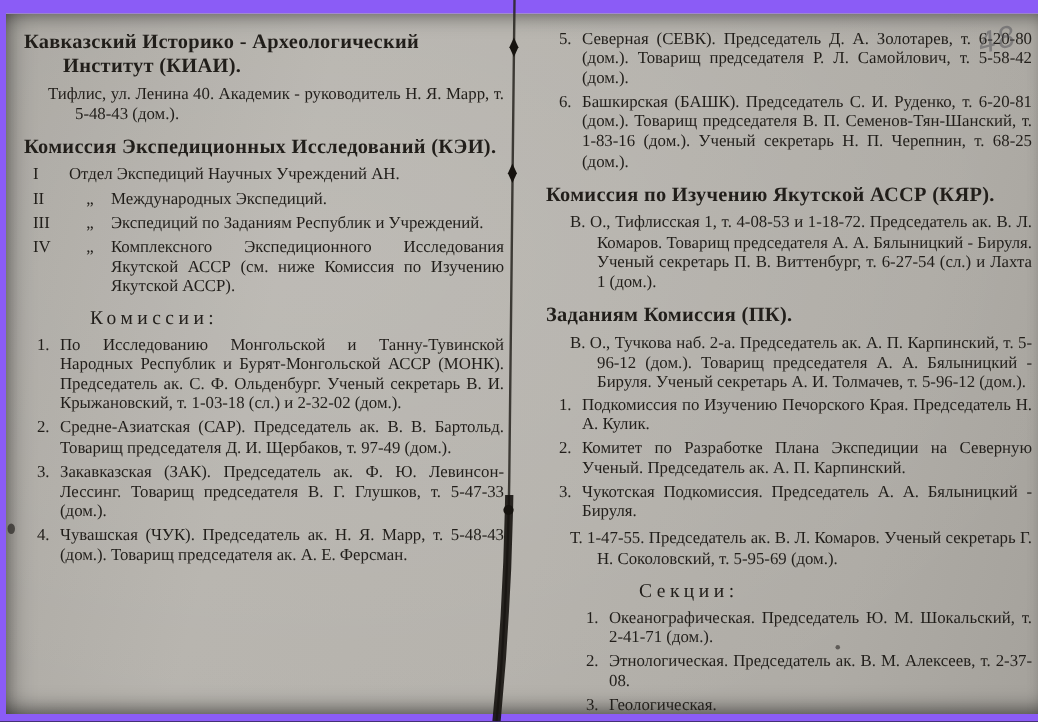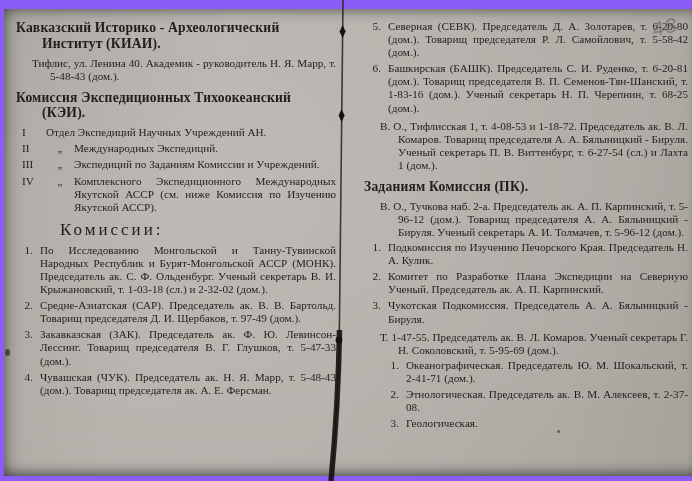--- a/index.html
+++ b/index.html
@@ -35,21 +35,21 @@
   }
   .p--indent{padding-left:34px;text-indent:-18px;}
 
   .roman{margin:5px 0 2px 6px;font-size:11.2px;line-height:1.17;}
   .rrow{display:flex;margin-bottom:3px;}
   .rmark{flex:none;width:24px;}
   .rditto{flex:none;width:28px;text-align:center;}
   .rtext{flex:1;text-align:justify;}
 
   .sublabel{
-    font-size:17px;letter-spacing:3px;margin:6px 0 4px 44px;
+    font-size:13px;letter-spacing:3px;margin:6px 0 4px 44px;
   }
   .sublabel--sekcii{margin-left:62px;}
 
   .nlist{font-size:11.2px;line-height:1.17;}
   .nrow{display:flex;margin-bottom:3px;}
   .nnum{flex:none;width:17px;text-align:right;margin-right:7px;}
   .ntext{flex:1;text-align:justify;}
   .nlist--inset{padding-left:18px;}
 
   .gutter{position:absolute;left:322px;top:0;width:28px;height:481px;pointer-events:none;}
@@ -65,41 +65,41 @@
 </head>
 <body>
 
 <div class="scan">
   <div class="paper">
 
     <div class="col col-left">
       <div class="h">Кавказский Историко - Археологический Институт (КИАИ).</div>
       <div class="p p--indent">Тифлис, ул. Ленина 40. Академик - руководитель Н. Я. Марр, т. 5-48-43 (дом.).</div>
 
-      <div class="h">Комиссия Экспедиционных Тихоокеанский (КЭИ).</div>
+      <div class="h">Комиссия Экспедиционных Исследований (КЭИ).</div>
 
       <div class="roman">
         <div class="rrow">
           <span class="rmark">I</span>
           <span class="rtext">Отдел Экспедиций Научных Учреждений АН.</span>
         </div>
         <div class="rrow">
           <span class="rmark">II</span>
           <span class="rditto">„</span>
           <span class="rtext">Международных Экспедиций.</span>
         </div>
         <div class="rrow">
           <span class="rmark">III</span>
           <span class="rditto">„</span>
-          <span class="rtext">Экспедиций по Заданиям Комиссии и Учреждений.</span>
+          <span class="rtext">Экспедиций по Заданиям Республик и Учреждений.</span>
         </div>
         <div class="rrow">
           <span class="rmark">IV</span>
           <span class="rditto">„</span>
-          <span class="rtext">Комплексного Экспедиционного Международных Якутской АССР (см. ниже Комиссия по Изучению Якутской АССР).</span>
+          <span class="rtext">Комплексного Экспедиционного Исследования Якутской АССР (см. ниже Комиссия по Изучению Якутской АССР).</span>
         </div>
       </div>
 
       <div class="sublabel">Комиссии:</div>
 
       <div class="nlist">
         <div class="nrow">
           <span class="nnum">1.</span>
           <span class="ntext">По Исследованию Монгольской и Танну-Тувинской Народных Республик и Бурят-Монгольской АССР (МОНК). Председатель ак. С. Ф. Ольденбург. Ученый секретарь В. И. Крыжановский, т. 1-03-18 (сл.) и 2-32-02 (дом.).</span>
         </div>
@@ -123,20 +123,21 @@
         <div class="nrow">
           <span class="nnum">5.</span>
           <span class="ntext">Северная (СЕВК). Председатель Д. А. Золотарев, т. 6-20-80 (дом.). Товарищ председателя Р. Л. Самойлович, т. 5-58-42 (дом.).</span>
         </div>
         <div class="nrow">
           <span class="nnum">6.</span>
           <span class="ntext">Башкирская (БАШК). Председатель С. И. Руденко, т. 6-20-81 (дом.). Товарищ председателя В. П. Семенов-Тян-Шанский, т. 1-83-16 (дом.). Ученый секретарь Н. П. Черепнин, т. 68-25 (дом.).</span>
         </div>
       </div>
 
+      <div class="h">Комиссия по Изучению Якутской АССР (КЯР).</div>
       <div class="p p--indent">В. О., Тифлисская 1, т. 4-08-53 и 1-18-72. Председатель ак. В. Л. Комаров. Товарищ председателя А. А. Бялыницкий - Бируля. Ученый секретарь П. В. Виттенбург, т. 6-27-54 (сл.) и Лахта 1 (дом.).</div>
 
       <div class="h">Заданиям Комиссия (ПК).</div>
       <div class="p p--indent">В. О., Тучкова наб. 2-а. Председатель ак. А. П. Карпинский, т. 5-96-12 (дом.). Товарищ председателя А. А. Бялыницкий - Бируля. Ученый секретарь А. И. Толмачев, т. 5-96-12 (дом.).</div>
 
       <div class="nlist">
         <div class="nrow">
           <span class="nnum">1.</span>
           <span class="ntext">Подкомиссия по Изучению Печорского Края. Председатель Н. А. Кулик.</span>
         </div>
@@ -145,20 +146,21 @@
           <span class="ntext">Комитет по Разработке Плана Экспедиции на Северную Ученый. Председатель ак. А. П. Карпинский.</span>
         </div>
         <div class="nrow">
           <span class="nnum">3.</span>
           <span class="ntext">Чукотская Подкомиссия. Председатель А. А. Бялыницкий - Бируля.</span>
         </div>
       </div>
 
       <div class="p p--indent">Т. 1-47-55. Председатель ак. В. Л. Комаров. Ученый секретарь Г. Н. Соколовский, т. 5-95-69 (дом.).</div>
 
+      <div class="sublabel sublabel--sekcii">Секции:</div>
 
       <div class="nlist nlist--inset">
         <div class="nrow">
           <span class="nnum">1.</span>
           <span class="ntext">Океанографическая. Председатель Ю. М. Шокальский, т. 2-41-71 (дом.).</span>
         </div>
         <div class="nrow">
           <span class="nnum">2.</span>
           <span class="ntext">Этнологическая. Председатель ак. В. М. Алексеев, т. 2-37-08.</span>
         </div>

